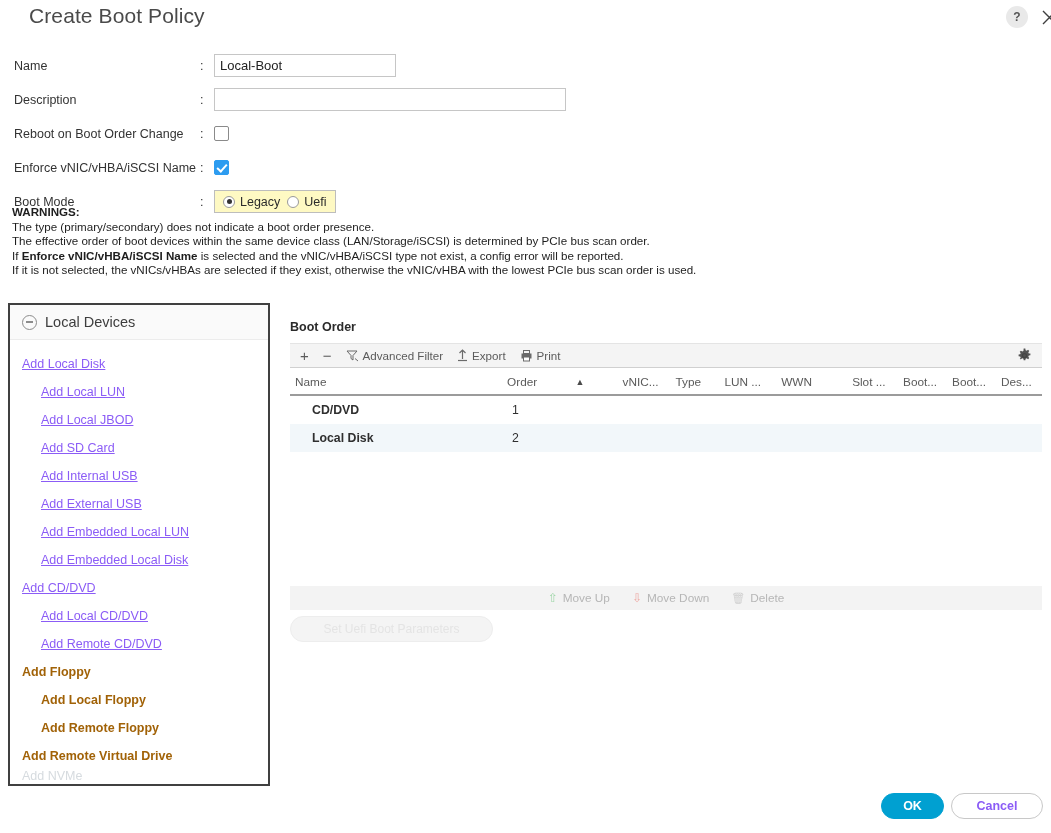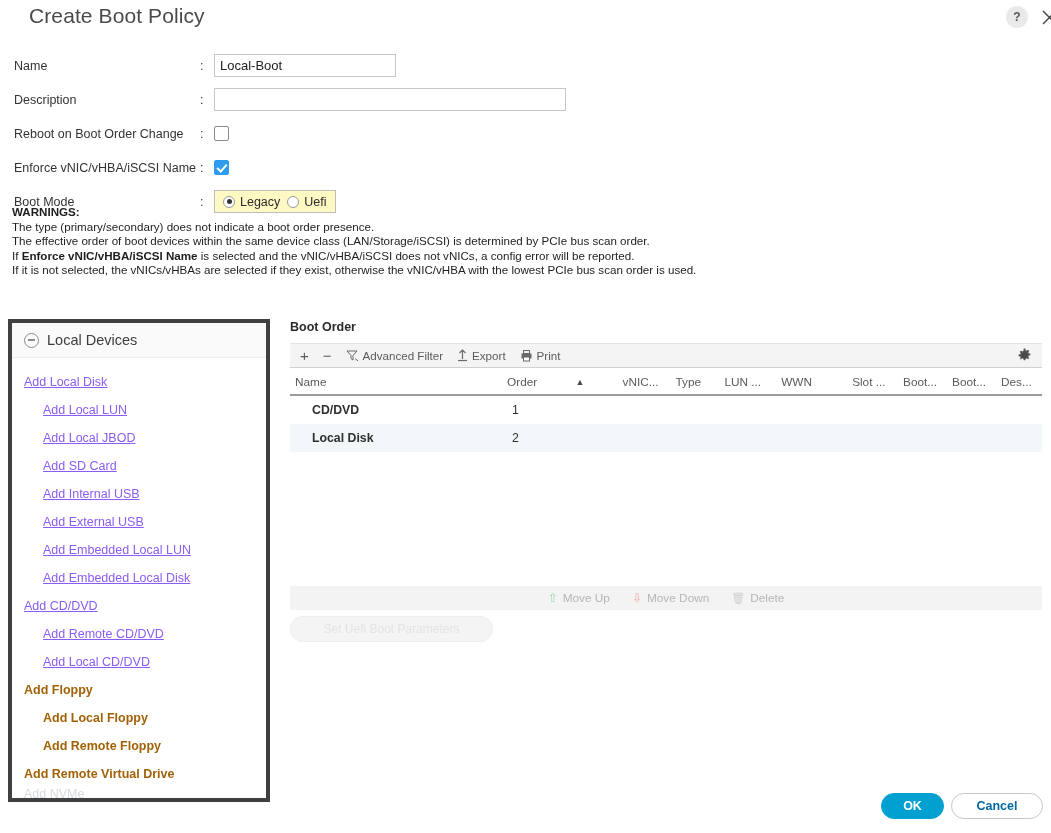--- a/index.html
+++ b/index.html
@@ -95,23 +95,23 @@
   .warnings {
     position: absolute; left: 12px; top: 205px; width: 1020px;
     font-size: 11.6px; color: #1d1d1d; line-height: 14.6px;
   }
   .warnings .whead { font-weight: bold; font-size: 11.6px; }
   .warnings .wline { white-space: nowrap; }
   .warnings b { font-weight: bold; }
 
   
   .ld-panel {
-    position: absolute; left: 8px; top: 319px;
+    position: absolute; left: 8px; top: 303px;
     width: 262px; height: 483px;
-    border: 4px solid #404040; background: #fff;
+    border: 2px solid #404040; background: #fff;
     overflow: hidden;
   }
   .ld-head {
     height: 35px; background: #fafafa; border-bottom: 1px solid #ececec;
     display: flex; align-items: center; padding-left: 12px; gap: 8px;
   }
   .circ-minus {
     width: 15px; height: 15px; border-radius: 50%;
     border: 1.3px solid #8c8c8c; position: relative; flex: none;
   }
@@ -203,21 +203,21 @@
     position: absolute; top: 5px; height: 26px; border-radius: 13px;
     font-size: 12.5px; font-weight: bold;
     display: flex; align-items: center; justify-content: center; cursor: pointer;
   }
   .btn-ok {
     right: 107px; width: 63px;
     background: #00a0d1; color: #fff; border: 1px solid #00a0d1;
   }
   .btn-cancel {
     right: 8px; width: 92px;
-    background: #fff; color: #0369a1; border: 1px solid #c8c8c8;
+    background: #fff; color: #8b5cf6; border: 1px solid #c8c8c8;
   }
 </style>
 </head>
 <body>
 
 <div id="app">
 
   <div class="dlg-header">
     <div class="dlg-title">Create Boot Policy</div>
     <div class="hdr-icons">
@@ -269,41 +269,41 @@
           <span class="radio-label">Uefi</span>
         </div>
       </div>
     </div>
   </div>
 
   <div class="warnings">
     <div class="whead">WARNINGS:</div>
     <div class="wline">The type (primary/secondary) does not indicate a boot order presence.</div>
     <div class="wline">The effective order of boot devices within the same device class (LAN/Storage/iSCSI) is determined by PCIe bus scan order.</div>
-    <div class="wline"><span>If </span><b>Enforce vNIC/vHBA/iSCSI Name</b><span> is selected and the vNIC/vHBA/iSCSI does not vNICs, a config error will be reported.</span></div>
+    <div class="wline"><span>If </span><b>Enforce vNIC/vHBA/iSCSI Name</b><span> is selected and the vNIC/vHBA/iSCSI type not exist, a config error will be reported.</span></div>
     <div class="wline">If it is not selected, the vNICs/vHBAs are selected if they exist, otherwise the vNIC/vHBA with the lowest PCIe bus scan order is used.</div>
   </div>
 
   <div class="ld-panel">
     <div class="ld-head">
       <div class="circ-minus"></div>
       <div class="ld-head-title">Local Devices</div>
     </div>
     <div class="ld-list">
       <div class="ld-item disabled">Add Local Disk</div>
       <div class="ld-item lvl2 disabled">Add Local LUN</div>
       <div class="ld-item lvl2 disabled">Add Local JBOD</div>
       <div class="ld-item lvl2 disabled">Add SD Card</div>
       <div class="ld-item lvl2 disabled">Add Internal USB</div>
       <div class="ld-item lvl2 disabled">Add External USB</div>
       <div class="ld-item lvl2 disabled">Add Embedded Local LUN</div>
       <div class="ld-item lvl2 disabled">Add Embedded Local Disk</div>
       <div class="ld-item disabled">Add CD/DVD</div>
+      <div class="ld-item lvl2 disabled">Add Local CD/DVD</div>
       <div class="ld-item lvl2 disabled">Add Remote CD/DVD</div>
-      <div class="ld-item lvl2 disabled">Add Local CD/DVD</div>
       <div class="ld-item enabled">Add Floppy</div>
       <div class="ld-item lvl2 enabled">Add Local Floppy</div>
       <div class="ld-item lvl2 enabled">Add Remote Floppy</div>
       <div class="ld-item enabled">Add Remote Virtual Drive</div>
       <div class="ld-item clipped">Add NVMe</div>
     </div>
   </div>
 
   <div class="bo-title">Boot Order</div>
 

